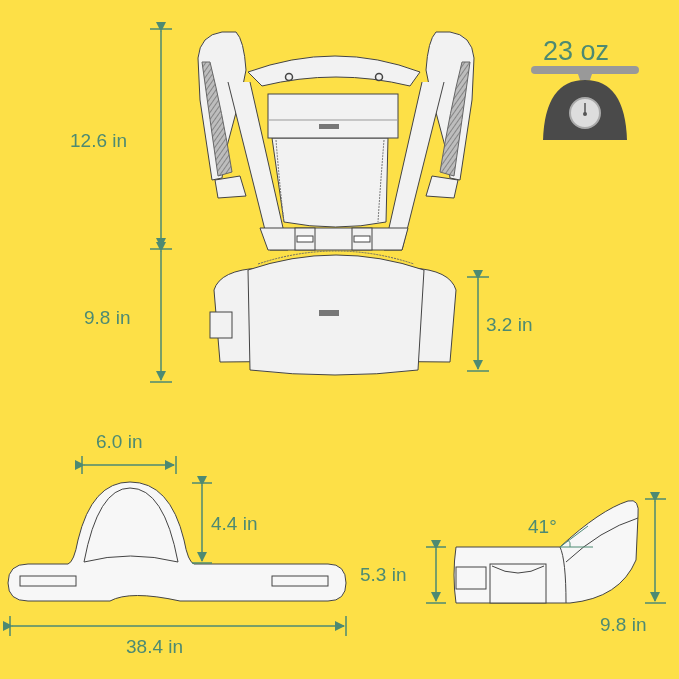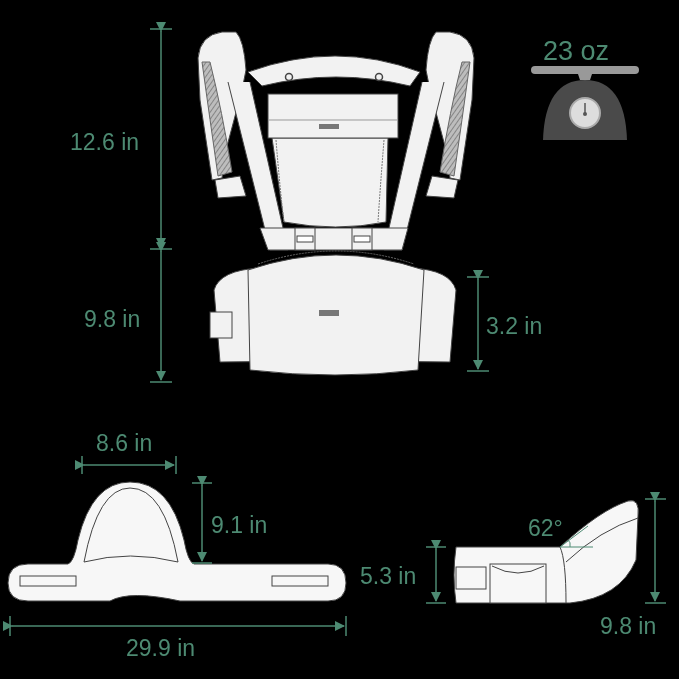--- a/index.html
+++ b/index.html
@@ -1,19 +1,19 @@
 <!DOCTYPE html>
 <html><head>
 <meta charset="utf-8">
 <style>
   html, body { margin:0; padding:0; background:#f7f7f7; }
-  #stage { position:relative; width:679px; height:679px; background:#000000; overflow:hidden;
+  #stage { position:relative; width:679px; height:679px; background:#fde047; overflow:hidden;
     font-family:"Liberation Sans", sans-serif; }
   svg { position:absolute; left:0; top:0; }
-  .lbl { position:absolute; color:#4d8a72; font-family:"Liberation Sans", sans-serif; font-size:23px; white-space:nowrap; line-height:1; }
+  .lbl { position:absolute; color:#4d8a72; font-family:"Liberation Sans", sans-serif; font-size:19px; white-space:nowrap; line-height:1; }
   .weight { font-size:27px; color:#4d8a72; }
 </style>
 </head>
 <body>
 
 <div id="stage">
 <svg width="679" height="679" viewBox="0 0 679 679">
   <defs>
     <pattern id="mesh" width="4" height="4" patternUnits="userSpaceOnUse" patternTransform="rotate(35)">
       <rect width="4" height="4" fill="#bdbdbd"></rect>
@@ -121,20 +121,20 @@
     <line x1="655" y1="501" x2="655" y2="601" marker-start="url(#ah)" marker-end="url(#ah)"></line>
   </g>
 </svg>
 
 <span class="lbl weight" style="left:543px;top:38px;">23 oz</span>
 
 <span class="lbl" style="left:70px;top:131px;">12.6 in</span>
 <span class="lbl" style="left:84px;top:308px;">9.8 in</span>
 <span class="lbl" style="left:486px;top:315px;">3.2 in</span>
 
-<span class="lbl" style="left:96px;top:432px;">8.6 in</span>
-<span class="lbl" style="left:211px;top:514px;">9.1 in</span>
-<span class="lbl" style="left:126px;top:637px;">29.9 in</span>
+<span class="lbl" style="left:96px;top:432px;">6.0 in</span>
+<span class="lbl" style="left:211px;top:514px;">4.4 in</span>
+<span class="lbl" style="left:126px;top:637px;">38.4 in</span>
 
 <span class="lbl" style="left:360px;top:565px;">5.3 in</span>
 <span class="lbl" style="left:600px;top:615px;">9.8 in</span>
-<span class="lbl" style="left:528px;top:517px;">62°</span>
+<span class="lbl" style="left:528px;top:517px;">41°</span>
 </div>
 
 </body></html>

